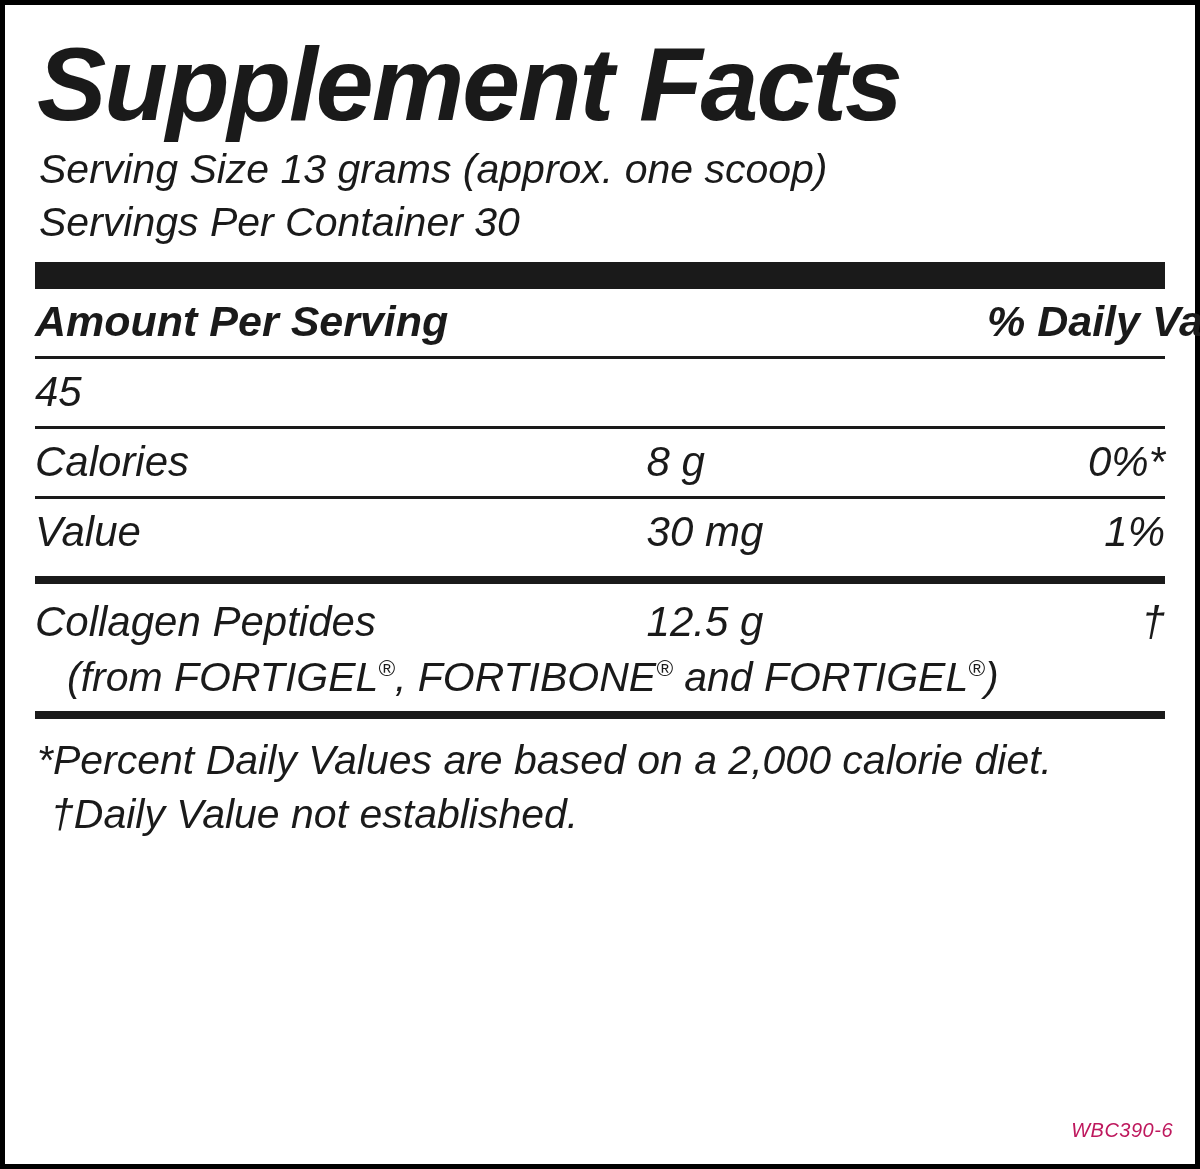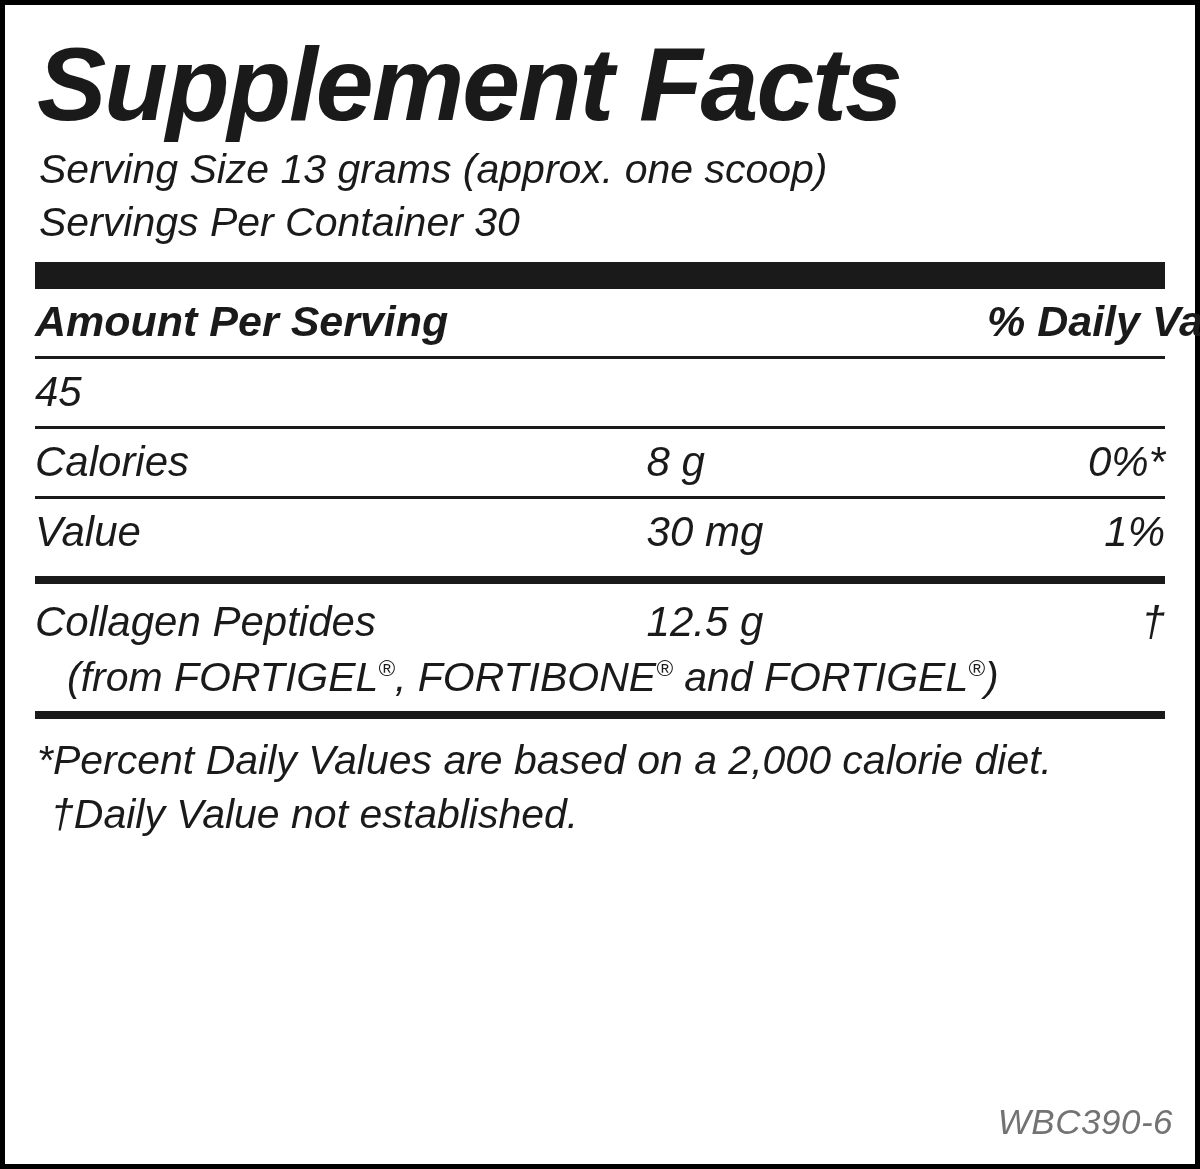--- a/index.html
+++ b/index.html
@@ -123,22 +123,22 @@
     white-space: nowrap;
   }
   .foot-line.indent {
     margin-left: 14px;
   }
 
   .code {
     position: absolute;
     right: 22px;
     bottom: 22px;
-    font-size: 35px;
-    color: #737373;
+    font-size: 20px;
+    color: #be185d;
     letter-spacing: 0.5px;
   }
 </style>
 </head>
 <body>
 
 <div class="panel">
 
   <div class="title">Supplement Facts</div>
 

